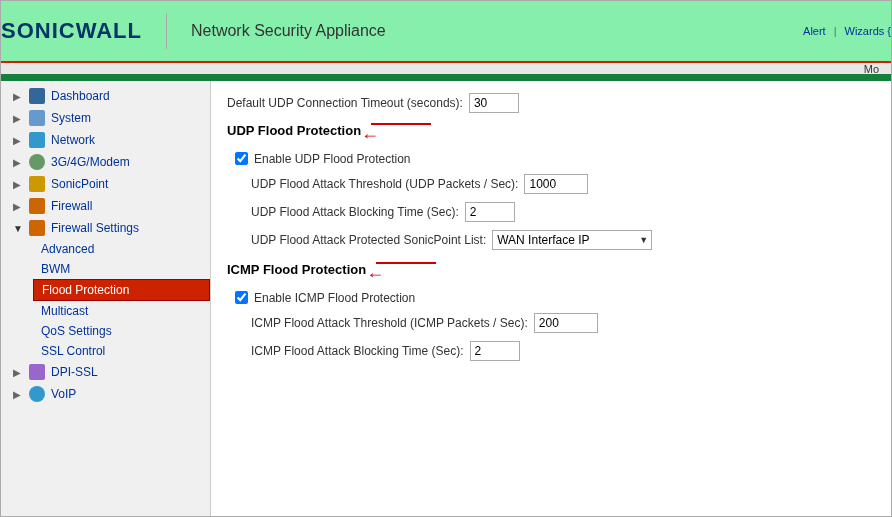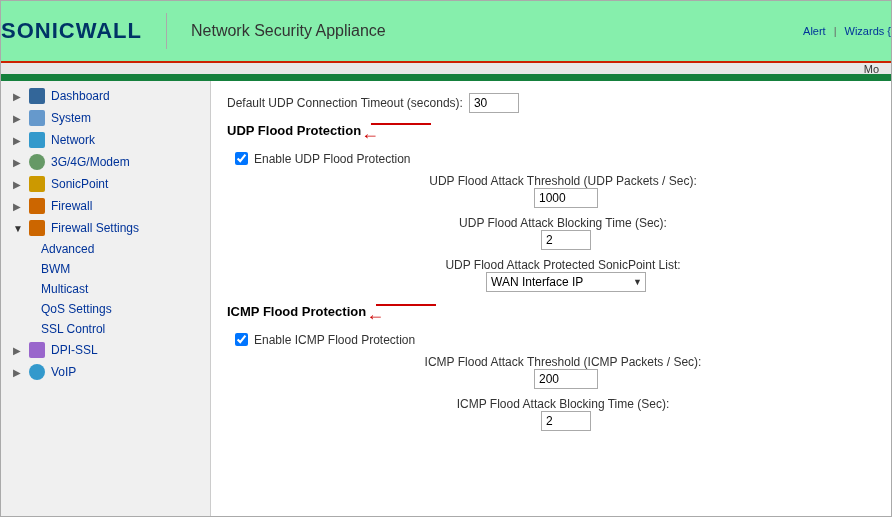--- a/index.html
+++ b/index.html
@@ -163,21 +163,20 @@
 
     .checkbox-row {
       display: flex;
       align-items: flex-start;
       gap: 6px;
       margin-bottom: 8px;
       margin-left: 8px;
     }
     .indented {
       margin-left: 24px;
-      flex-direction: column;
     }
 
     .form-select {
       border: 1px solid #aaa;
       padding: 2px 20px 2px 4px;
       font-size: 12px;
       background: white;
       min-width: 160px;
       appearance: none;
       -webkit-appearance: none;
@@ -304,20 +303,23 @@
         <span>Firewall Settings</span>
       </div>
 
       <div class="sidebar-sub">
         <div class="sidebar-item">
           <span>Advanced</span>
         </div>
         <div class="sidebar-item">
           <span>BWM</span>
         </div>
+        <div class="sidebar-item active">
+          <span>Flood Protection</span>
+        </div>
         <div class="sidebar-item">
           <span>Multicast</span>
         </div>
         <div class="sidebar-item">
           <span>QoS Settings</span>
         </div>
         <div class="sidebar-item">
           <span>SSL Control</span>
         </div>
       </div>

